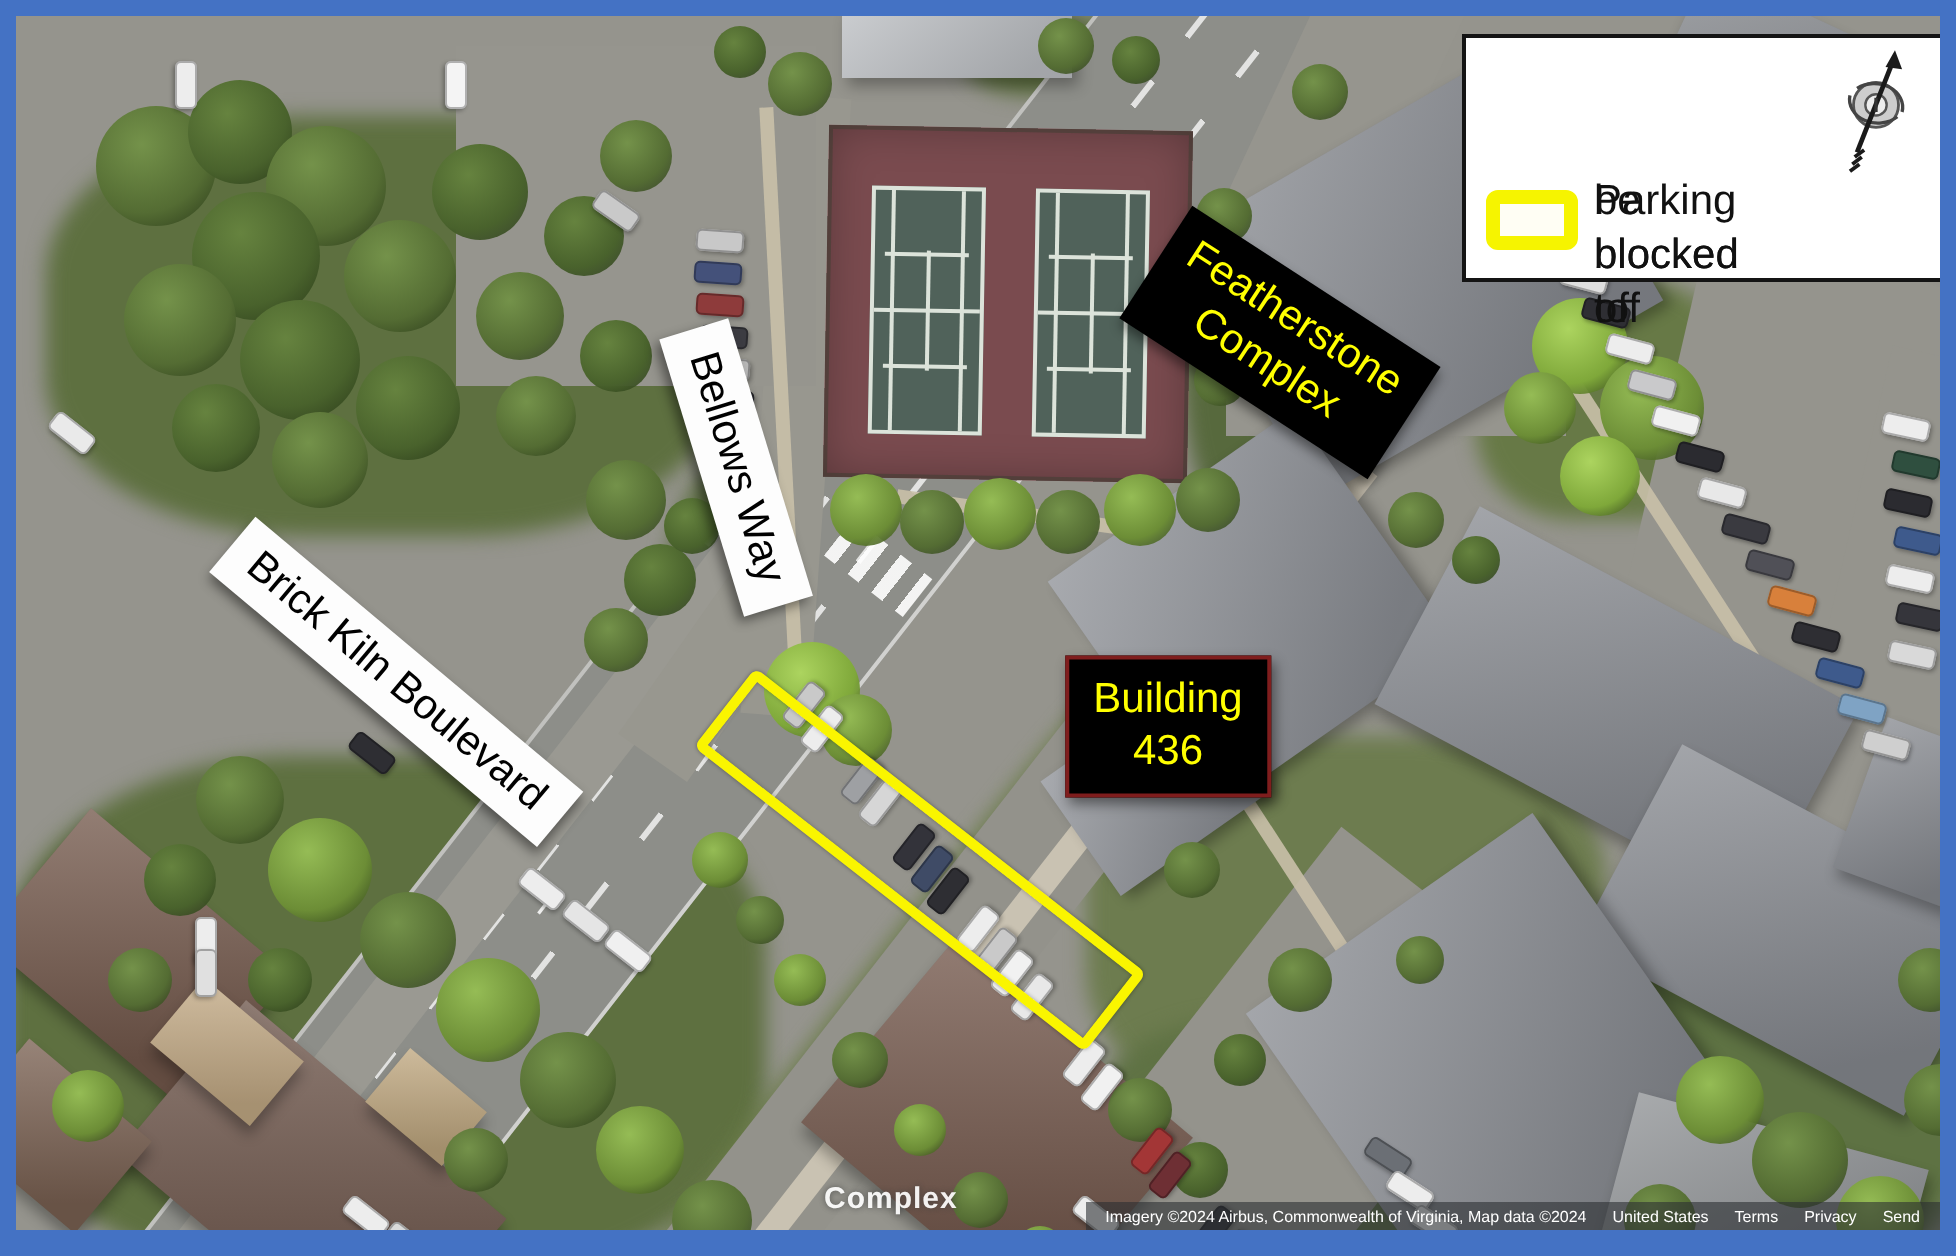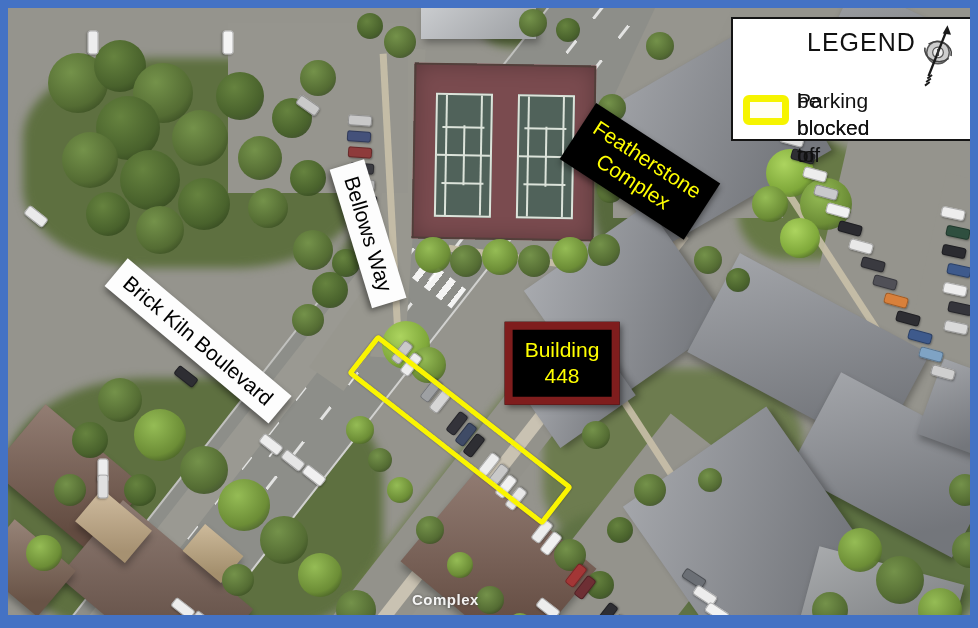--- a/index.html
+++ b/index.html
@@ -33,21 +33,21 @@
   #court-1{left:22px}#court-2{left:104px}
   
   .ybox{left:328px;top:397px;width:248px;height:50px;border:5px solid #FAF500;border-radius:4px;transform:rotate(38deg);z-index:10;
         box-shadow:0 0 2px rgba(0,0,0,.4), inset 0 0 2px rgba(0,0,0,.3)}
   .maplabel{position:absolute;z-index:12;font-size:21px;white-space:nowrap;line-height:1.25}
   .white-label{background:#FDFDFD;color:#000;padding:5px 13px;box-shadow:2px 3px 6px rgba(0,0,0,.45)}
   .black-label{background:#000;color:#FFFF00;text-align:center;padding:7px 12px;box-shadow:2px 3px 6px rgba(0,0,0,.45)}
   #lbl-bellows{left:360px;top:226px;transform:translate(-50%,-50%) rotate(73deg)}
   #lbl-brick{left:190px;top:333px;transform:translate(-50%,-50%) rotate(40deg)}
   #lbl-feather{left:632px;top:163px;transform:translate(-50%,-50%) rotate(33deg)}
-  #lbl-b763{left:554px;top:355px;transform:translate(-50%,-50%);border:8px solid #7f1d1d}
+  #lbl-b763{left:576px;top:355px;transform:translate(-50%,-50%);border:2px solid #7f1d1d}
   
   .legend{left:723px;top:9px;width:243px;height:124px;background:#FFFFFF;border:2px solid #141414;z-index:20}
   .legend *{position:absolute}
   .leg-title{left:74px;top:9px;font-size:25px;color:#111;letter-spacing:1px}
   .leg-compass{right:10px;top:5px;width:48px;height:64px}
   .leg-swatch{left:10px;top:76px;width:46px;height:30px;border:7px solid #F6F400;border-radius:6px;background:#FFFEF4}
   .leg-text{left:64px;top:68px;font-size:21px;color:#111;line-height:27px}
   
   .gwm{left:404px;top:583px;z-index:9;color:#fff;font-size:15px;font-weight:bold;letter-spacing:.5px;opacity:.92;
        text-shadow:0 0 3px rgba(60,60,60,.8)}
@@ -81,25 +81,24 @@
     </div>
     <div class="maplabel white-label" id="lbl-brick">
       <span>Brick Kiln Boulevard</span>
     </div>
     <div class="maplabel black-label" id="lbl-feather">
       <div>Featherstone</div>
       <div>Complex</div>
     </div>
     <div class="maplabel black-label" id="lbl-b763">
       <div>Building</div>
-      <div>448</div>
+      <div>436</div>
     </div>
 
     <div class="legend">
-      <div class="leg-title">LEGEND</div>
       <svg class="leg-compass" viewBox="0 0 40 54">
         <circle cx="20" cy="24" r="9.5" fill="#CDCDCD" stroke="#555" stroke-width="1.2"></circle>
         <circle cx="20" cy="24" r="4.5" fill="#EDEDED" stroke="#555" stroke-width="1"></circle>
         <path d="M9,20 a12,10 0 0 0 20,9" fill="none" stroke="#444" stroke-width="1.4"></path>
         <path d="M31,27 a12,10 0 0 0 -19,-10" fill="none" stroke="#444" stroke-width="1.4"></path>
         <line x1="12" y1="44" x2="27" y2="6" stroke="#1a1a1a" stroke-width="2"></line>
         <polygon points="28,1 31,9 24,8" fill="#1a1a1a"></polygon>
         <line x1="11" y1="46" x2="15" y2="43" stroke="#1a1a1a" stroke-width="1.6"></line>
         <line x1="10" y1="49" x2="14" y2="46" stroke="#1a1a1a" stroke-width="1.6"></line>
         <line x1="9" y1="52" x2="13" y2="49" stroke="#1a1a1a" stroke-width="1.6"></line>
@@ -107,20 +106,27 @@
       </svg>
       <div class="leg-swatch" style="border-color: rgb(246, 244, 0);"></div>
       <div class="leg-text">
         <div>Parking blocked to</div>
         <div>be blocked off</div>
       </div>
     </div>
 
     <div class="gwm">Complex</div>
 
+    <div class="attr">
+      <span>Imagery ©2024 Airbus, Commonwealth of Virginia, Map data ©2024</span>
+      <span>United States</span>
+      <span>Terms</span>
+      <span>Privacy</span>
+      <span>Send</span>
+    </div>
   <div class="patch" style="left: 15px; top: 50px; width: 340px; height: 210px; transform: rotate(0deg); background: rgb(94, 112, 64);"></div>
       <div class="patch" style="left: 323px; top: 220px; width: 70px; height: 140px; transform: rotate(10deg); background: rgb(92, 110, 65);"></div>
       <div class="patch" style="left: 583px; top: 53px; width: 48px; height: 190px; transform: rotate(0deg); background: rgb(87, 105, 61);"></div>
       <div class="patch" style="left: 535px; top: 360px; width: 260px; height: 190px; transform: rotate(0deg); background: rgb(109, 124, 79);"></div>
       <div class="patch" style="left: -5px; top: 370px; width: 380px; height: 260px; transform: rotate(0deg); background: rgb(94, 112, 64);"></div>
       <div class="patch" style="left: 535px; top: 500px; width: 230px; height: 130px; transform: rotate(0deg); background: rgb(95, 114, 68);"></div>
       <div class="patch" style="left: 799px; top: 420px; width: 180px; height: 210px; transform: rotate(0deg); background: rgb(94, 114, 67);"></div>
       <div class="patch" style="left: 730px; top: 132px; width: 130px; height: 120px; transform: rotate(0deg); background: rgb(103, 121, 70);"></div>
       <div class="patch" style="left: 900px; top: 25px; width: 80px; height: 130px; transform: rotate(0deg); background: rgb(94, 112, 64);"></div>
       <div class="patch" style="left: 420px; top: 241px; width: 38px; height: 500px; transform: rotate(38deg); background: rgb(104, 122, 69);"></div>

